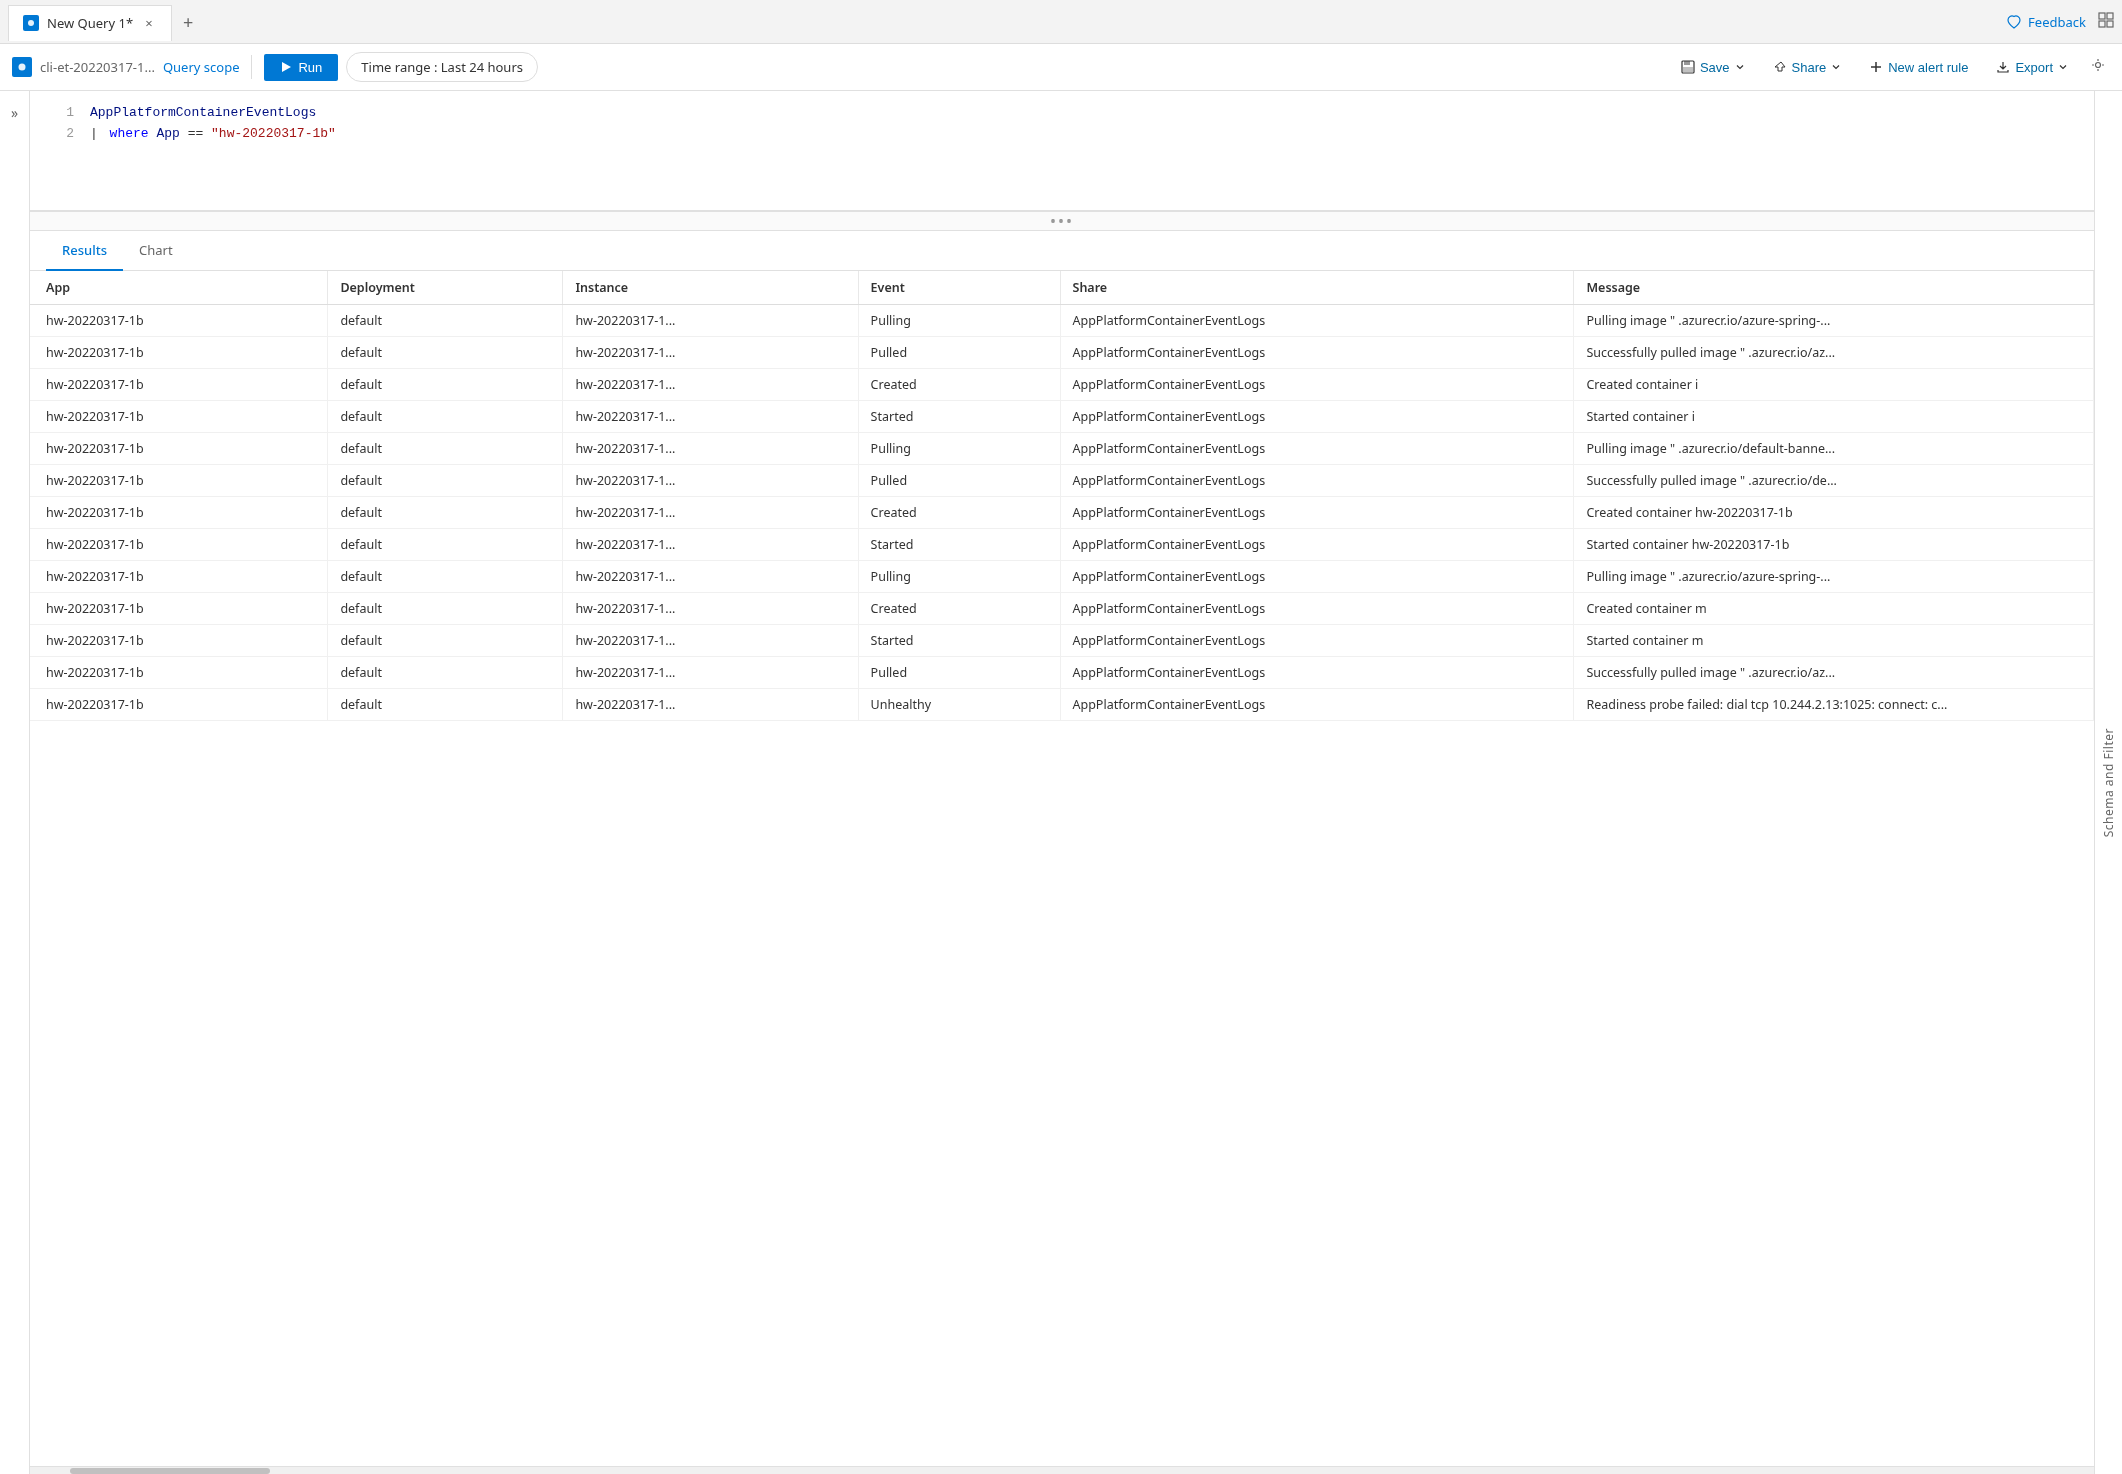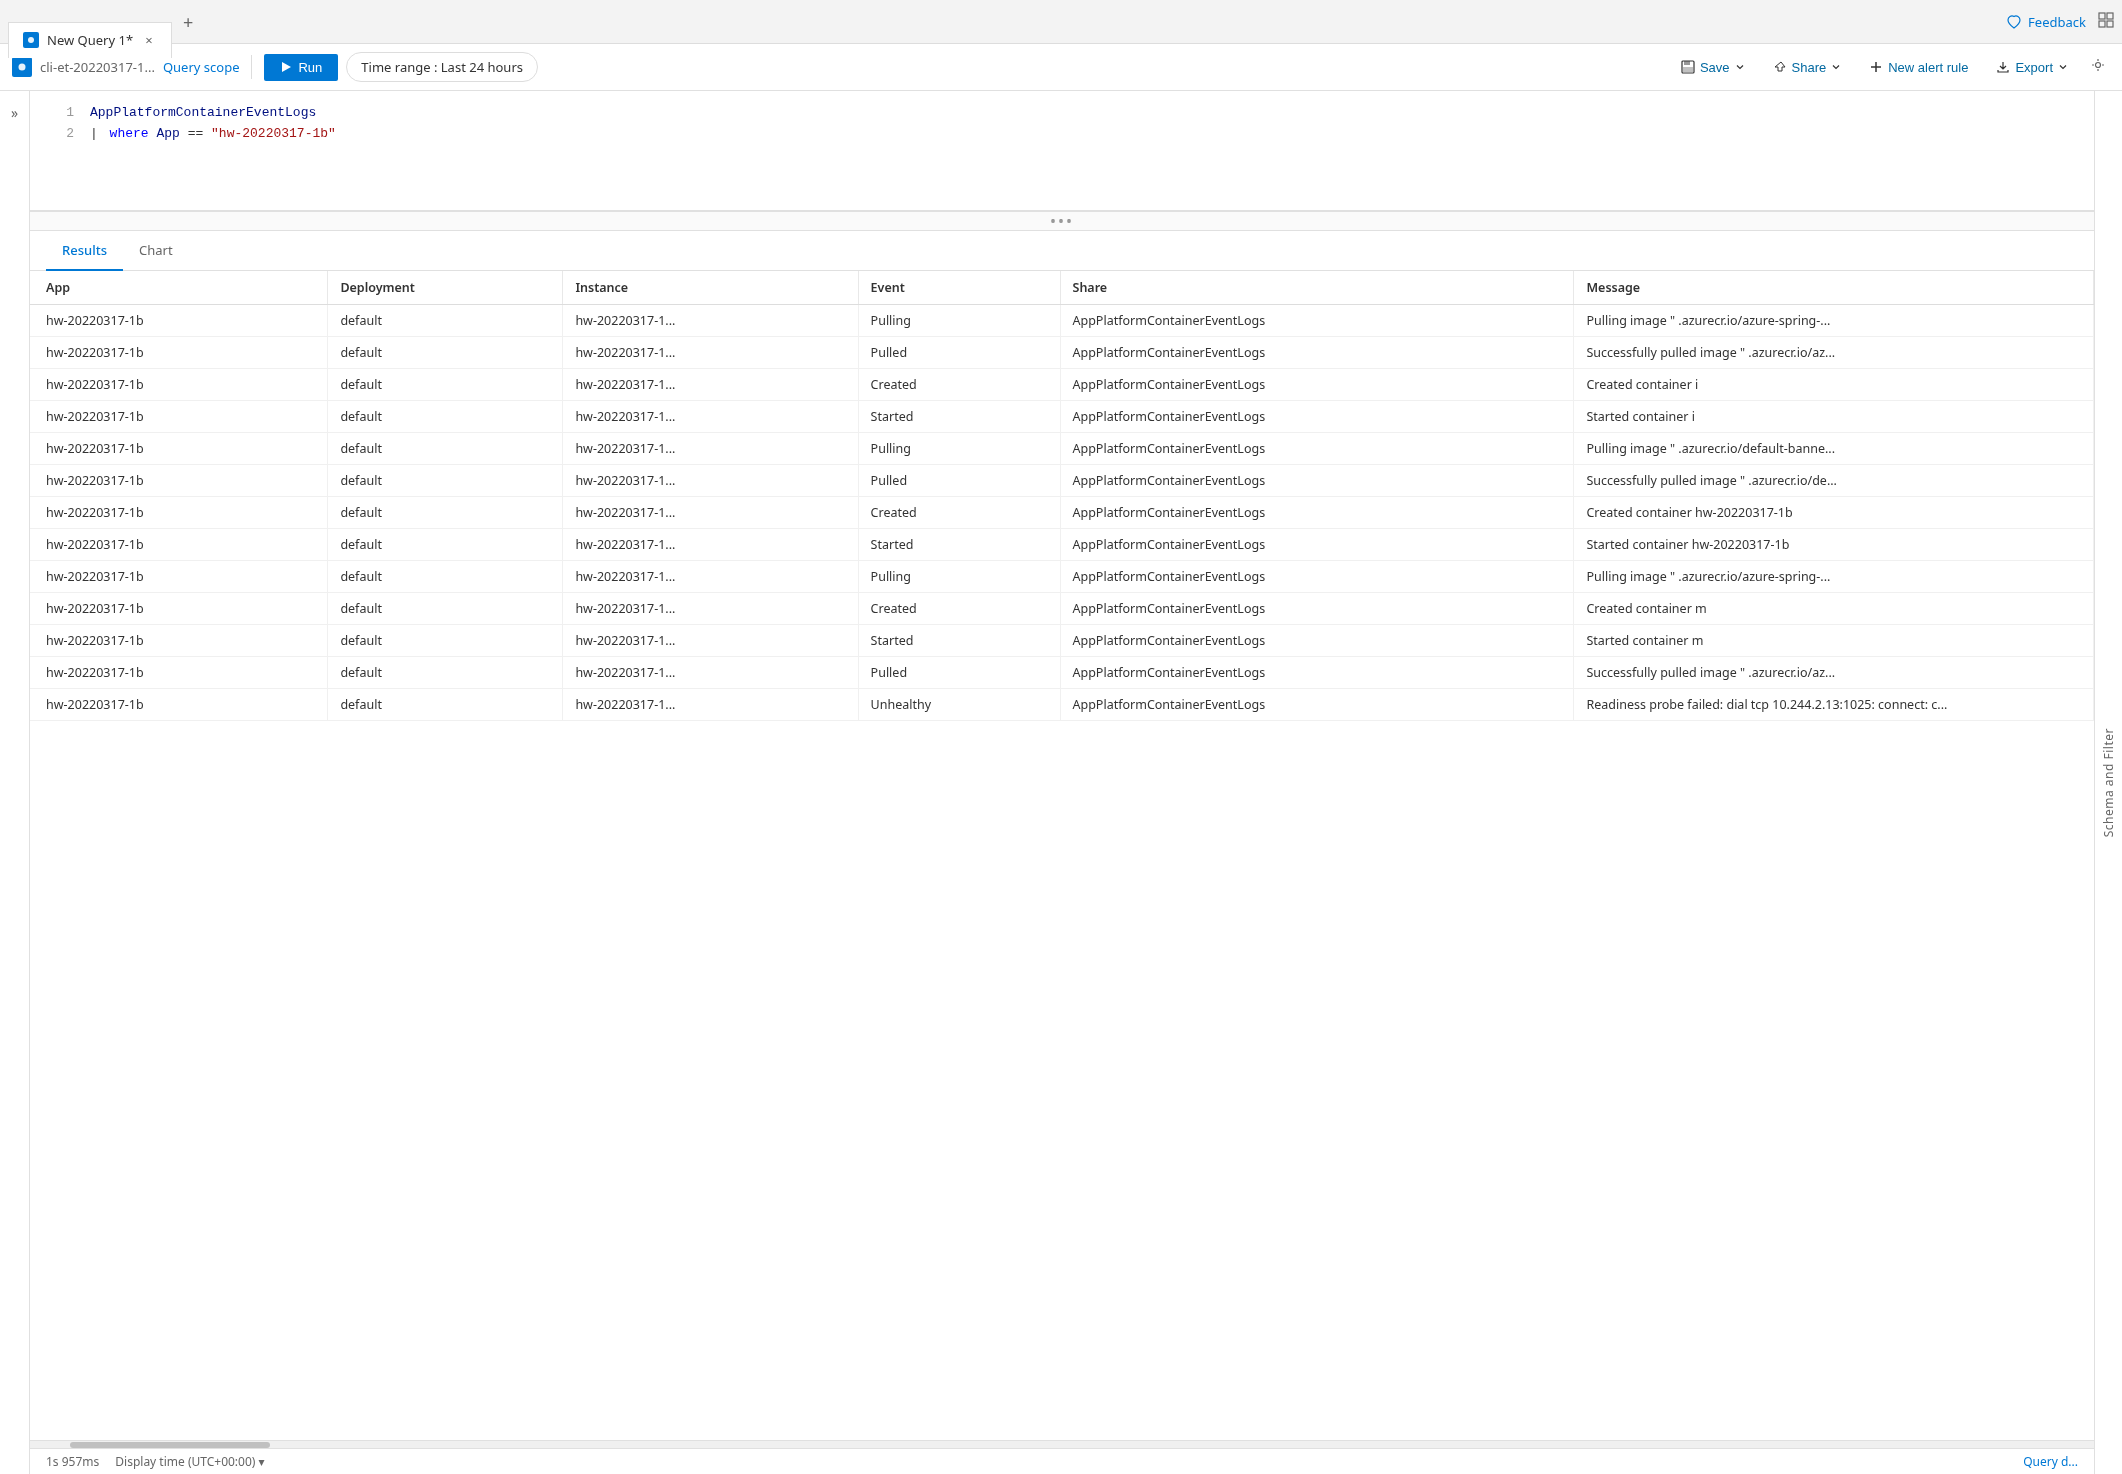--- a/index.html
+++ b/index.html
@@ -7,21 +7,21 @@
 
     
     .tab-bar {
       display: flex; align-items: center; background: #f3f3f3; border-bottom: 1px solid #ddd;
       height: 44px; padding: 0 8px; flex-shrink: 0;
     }
     .tab-item {
       display: flex; align-items: center; gap: 8px;
       background: #fff; border: 1px solid #ddd; border-bottom: none;
       padding: 6px 14px; height: 36px; cursor: pointer; font-size: 13px;
-      color: #333; position: relative; top: 18px; text-align: right;
+      color: #333; position: relative; top: 1px; text-align: right;
     }
     .tab-item .azure-icon {
       width: 16px; height: 16px; background: #0078d4; border-radius: 2px;
       display: flex; align-items: center; justify-content: center;
       color: #fff; font-size: 9px; font-weight: bold;
     }
     .tab-close {
       width: 16px; height: 16px; display: flex; align-items: center; justify-content: center;
       border-radius: 2px; cursor: pointer; color: #666;
     }
@@ -416,27 +416,19 @@
                 <td>Readiness probe failed: dial tcp 10.244.2.13:1025: connect: c...</td>
               </tr>
             </tbody>
         </table>
       </div>
 
       <div class="scrollbar-area">
         <div class="scrollbar-thumb"></div>
       </div>
 
-      <div class="status-bar">
-        <span>1s 957ms</span>
-        <span style="cursor:pointer;">
-          <span>Display time (UTC+00:00)</span>
-          <span> ▾</span>
-        </span>
-        <span class="query-details">Query d...</span>
-      </div>
     </div>
   </div>
 
   <div class="right-sidebar">
     <span class="schema-label">Schema and Filter</span>
   </div>
 </div>
 
 </body></html>

